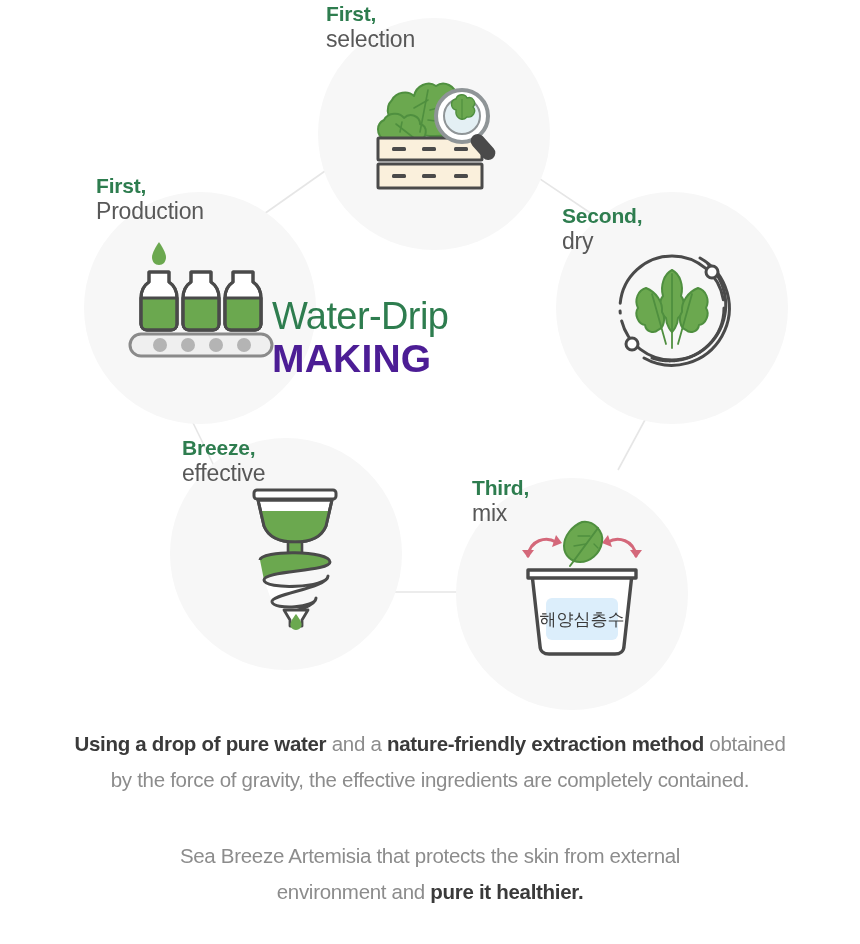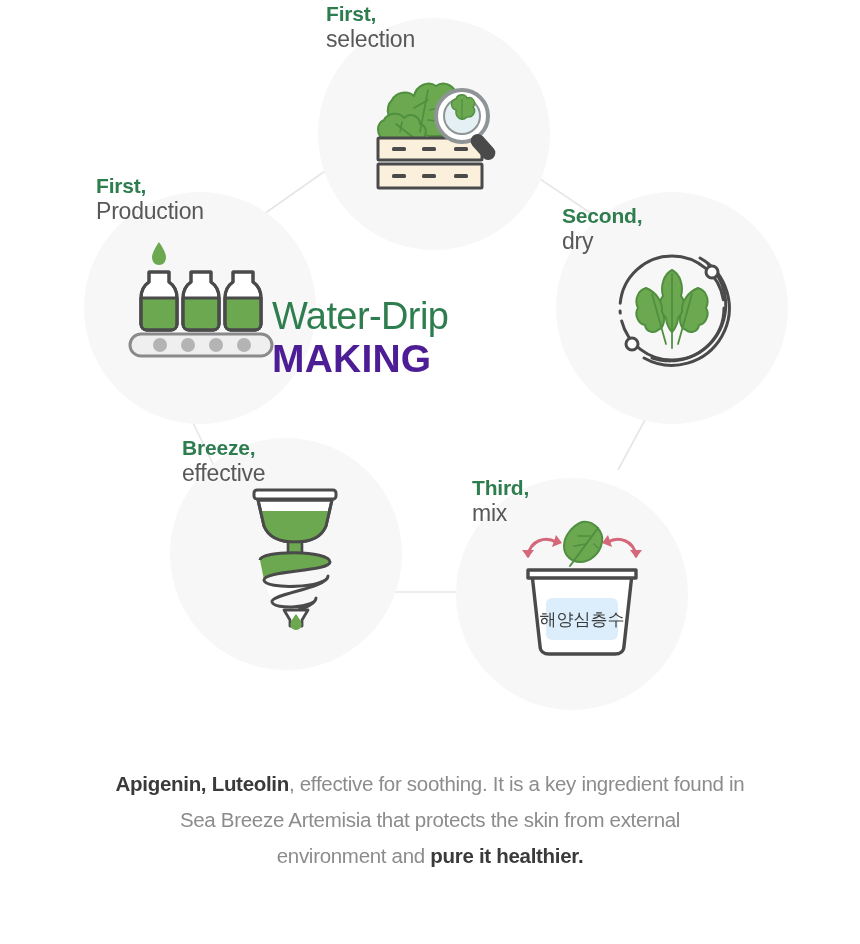--- a/index.html
+++ b/index.html
@@ -332,24 +332,25 @@
 
   <div id="center-title">
     <span class="ct-line1">Water-Drip</span>
     <span class="ct-line2">MAKING</span>
   </div>
 </div>
 
 <div id="copy">
 
   <div class="copy-block" id="copy-block-1">
+    <span class="copy-line">
+      <b>Using a drop of pure water</b><span> and a </span><b>nature-friendly extraction method</b><span> obtained</span>
+    </span>
+    <span class="copy-line">by the force of gravity, the effective ingredients are completely contained.</span>
   </div>
 
   <div class="copy-block" id="copy-block-2">
-    <span class="copy-line">
-      <b>Apigenin, Luteolin</b><span>, effective for soothing. It is a key ingredient found in</span>
-    </span>
     <span class="copy-line">Sea Breeze Artemisia that protects the skin from external</span>
     <span class="copy-line">
       <span>environment and </span><b>pure it healthier.</b>
     </span>
   </div>
 </div>
 
 </body></html>

